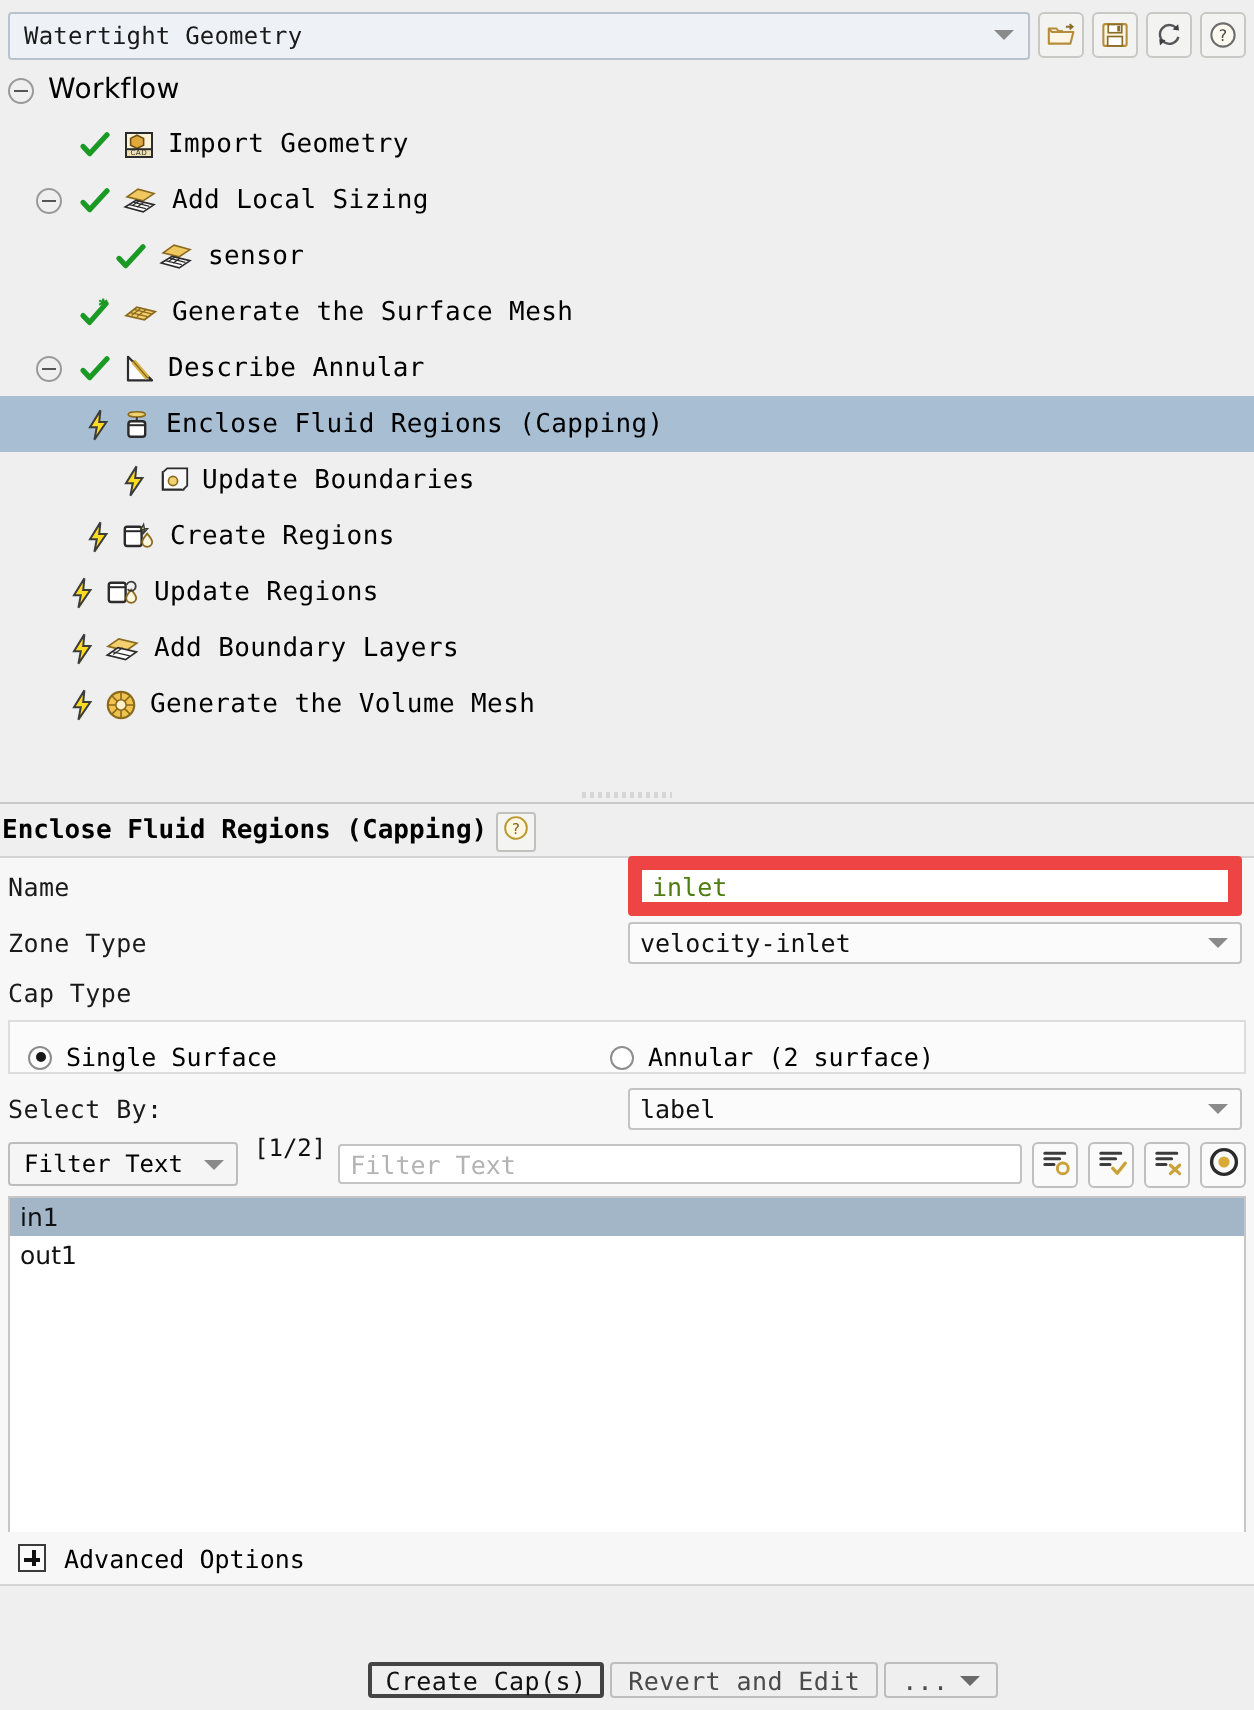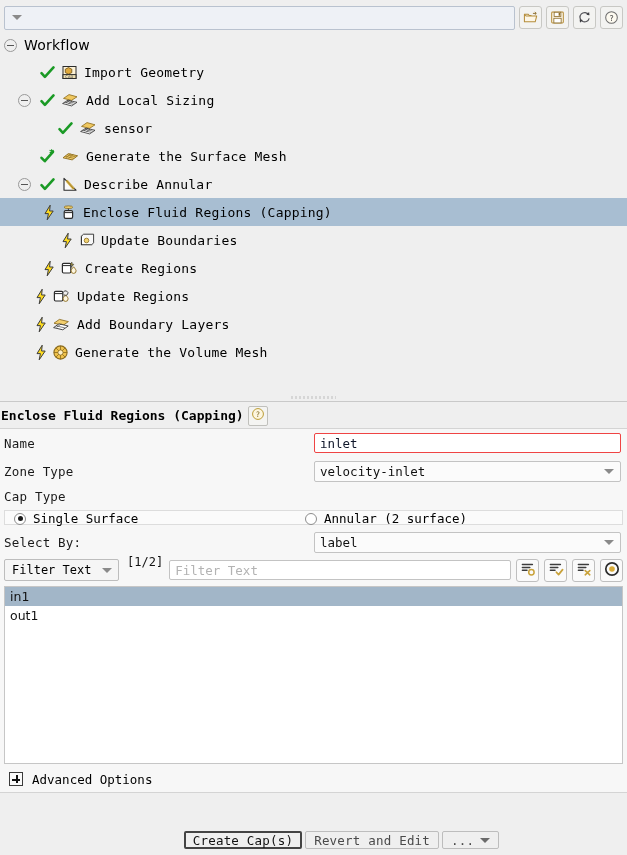--- a/index.html
+++ b/index.html
@@ -116,39 +116,39 @@
   .frow {
     display: flex; align-items: center; height: 28px;
     padding: 0 6px 0 4px;
   }
   .flabel {
     font-family: "DejaVu Sans Mono", monospace; font-size: 12.5px;
     color: #1a1a1a; letter-spacing: 0.2px;
   }
   .fspacer { flex: 1 1 auto; }
   .txtinput {
-    width: 307px; height: 20px;
-    background: #fff; border: 1px solid #ef4444; border-radius: 2px;
+    width: 307px; height: 30px;
+    background: #fff; border: 7px solid #ef4444; border-radius: 2px;
     font-family: "DejaVu Sans Mono", monospace; font-size: 12.5px;
-    color: #0f172a; padding: 0 5px; line-height: 19px;
+    color: #4d7c0f; padding: 0 5px; line-height: 19px;
     display: flex; align-items: center;
   }
   .selinput {
     width: 307px; height: 21px;
     background: #fbfbfb; border: 1px solid #c3c3c3; border-radius: 2px;
     font-family: "DejaVu Sans Mono", monospace; font-size: 12.5px;
     color: #111; padding: 0 3px 0 5px;
     display: flex; align-items: center;
   }
   .selinput .v { flex: 1 1 auto; }
 
   .radiorow {
-    margin: 3px 4px 0 4px; height: 15px;
+    margin: 3px 4px 0 4px; height: 27px;
     background: #fbfbfb; border: 1px solid #dddddd;
-    display: flex; align-items: flex-start;
+    display: flex; align-items: flex-end;
   }
   .radio {
     display: flex; align-items: center; white-space: nowrap;
     font-family: "DejaVu Sans Mono", monospace; font-size: 12.5px;
   }
   .radio .dot {
     width: 12px; height: 12px; border-radius: 50%;
     border: 1px solid #8d8d8d; background: #fff;
     display: inline-flex; align-items: center; justify-content: center;
     margin-right: 7px; flex: 0 0 auto;
@@ -233,20 +233,21 @@
   .btn.dim { color: #4a4a4a; border-color: #bdbdbd; }
   .btn.more { padding: 0 5px 0 8px; gap: 6px; }
 </style>
 </head>
 <body>
 
 <div id="app">
 
   <div class="topbar">
     <div class="wf-combo">
+      <span class="label">Watertight Geometry</span>
       <span class="tri-down"></span>
     </div>
 
     <div class="tbtn">
       <span>
         <svg width="15" height="15" viewBox="0 0 16 16">
           <path d="M1.5 4.5h4l1.2 1.4h2.3" fill="none" stroke="#b58d3a" stroke-width="1.1"></path>
           <path d="M1.5 4.6v8h11.5l1.6-6.2H3.2z" fill="#fdf6e6" stroke="#b58d3a" stroke-width="1.1" stroke-linejoin="round"></path>
           <path d="M10.6 3.6h3.2M12.6 2.2l1.6 1.4-1.6 1.4" fill="none" stroke="#8c6c28" stroke-width="1"></path>
         </svg>

